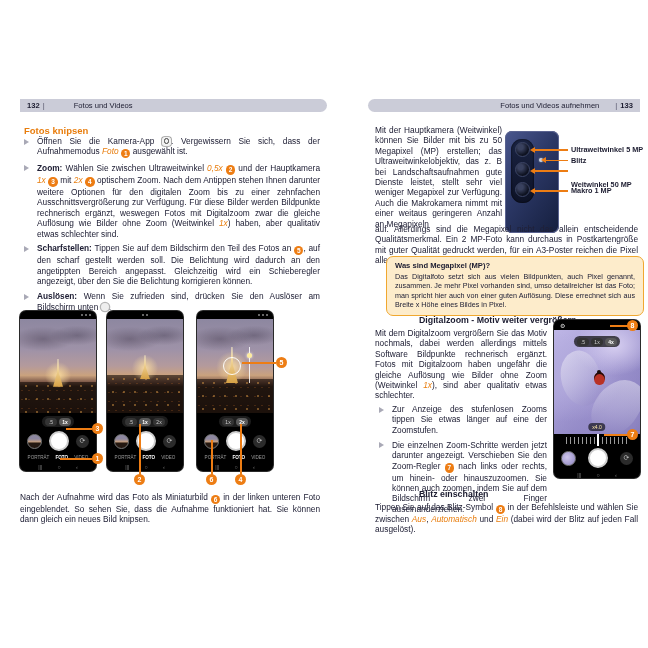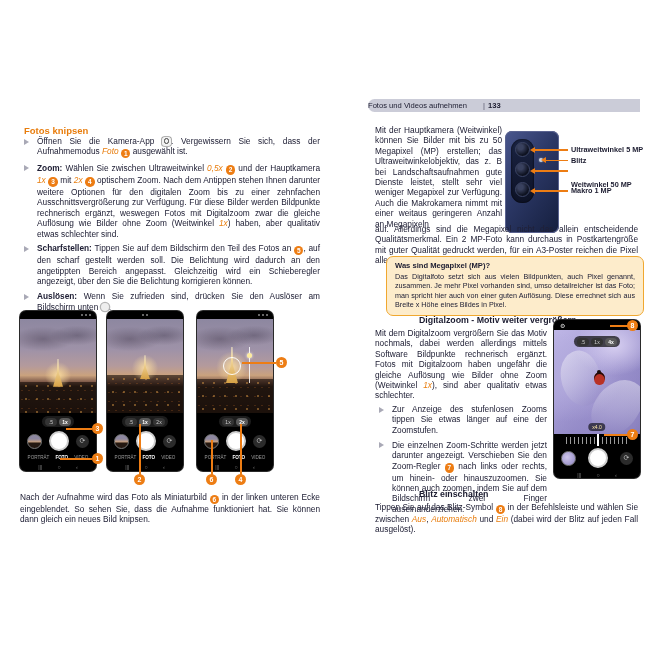--- a/index.html
+++ b/index.html
@@ -2,21 +2,21 @@
 <html><head>
 <meta charset="utf-8">
 <style>
   html,body{margin:0;padding:0;background:#fff;}
   .spread{position:relative;width:648px;height:648px;background:#ffffff;overflow:hidden;
           font-family:"Liberation Sans",sans-serif;color:#202036;}
   
   .pagehead{position:absolute;height:13px;background:#cbccd8;color:#1c1c30;
             font-size:7.6px;line-height:13px;white-space:nowrap;}
   .pagehead-left{left:20px;top:99px;width:300px;border-radius:0 7px 7px 0;padding-left:7px;}
-  .pagehead-right{left:368px;top:99px;width:265px;border-radius:7px 0 0 7px;text-align:left;padding-right:7px;}
+  .pagehead-right{left:368px;top:99px;width:265px;border-radius:7px 0 0 7px;text-align:right;padding-right:7px;}
   .ph-num{font-weight:bold;}
   .ph-sep{margin:0 3px;color:#55556a;}
   .gap-l{margin-left:26px;}
   .gap-r{margin-left:16px;}
   
   .orange-head{position:absolute;font-size:9.5px;font-weight:bold;color:#e87d0d;margin:4px;}
   .dark-head{position:absolute;font-size:8.8px;font-weight:bold;color:#1c1c30;margin:0;padding-left:44px;}
   .txt{font-size:8.3px;line-height:10.4px;text-align:justify;}
   .rb{font-weight:bold;}
   .roi{color:#e87d0d;font-style:italic;}
@@ -123,20 +123,23 @@
   .tickmark{position:absolute;left:50%;top:0;width:1.6px;height:12px;background:#fff;}
   
   .absblk{position:absolute;}
   .caption{position:absolute;left:20px;top:492px;width:300px;}
 </style>
 </head>
 <body>
 
 <div class="spread">
 
+  <div class="pagehead pagehead-left">
+    <span class="ph-num">132</span><span class="ph-sep">|</span><span class="gap-l">Fotos und Videos</span>
+  </div>
 
   <h2 class="orange-head" style="left:20px;top:121px;">Fotos knipsen</h2>
 
   <div class="bullets" style="left:20px;top:136px;width:300px;">
     <div class="bullet">
       <span class="b-arrow"></span>
       <div class="btext txt"><span class="rn">Öffnen Sie die Kamera-App </span><span class="inline-icon camera-app-icon"></span><span class="rn">. Vergewissern Sie sich, dass der Aufnahmemodus </span><span class="roi">Foto</span><span class="rn"> </span><span class="co-inline">1</span><span class="rn"> ausgewählt ist.</span></div>
     </div>
     <div class="bullet">
       <span class="b-arrow"></span>
@@ -263,21 +266,21 @@
   <div class="co" style="left:92px;top:453px;">1</div>
   <div class="co-line-v" style="left:139px;top:424px;height:51px;"></div>
   <div class="co" style="left:134px;top:474px;">2</div>
   <div class="co-line-v" style="left:211px;top:440px;height:35px;"></div>
   <div class="co" style="left:206px;top:474px;">6</div>
   <div class="co-line-v" style="left:240px;top:424px;height:51px;"></div>
   <div class="co" style="left:235px;top:474px;">4</div>
   <div class="co-line-h" style="left:242px;top:362px;width:34px;"></div>
   <div class="co" style="left:276px;top:357px;">5</div>
 
-  <p class="caption txt" style="margin:0;"><span class="rn">Nach der Aufnahme wird das Foto als Miniaturbild </span><span class="co-inline">6</span><span class="rn"> in der linken unteren Ecke eingeblendet. So sehen Sie, dass die Aufnahme funktioniert hat. Sie können dann gleich ein neues Bild knipsen.</span></p>
+  <p class="caption txt" style="margin:0;"><span class="rn">Nach der Aufnahme wird das Foto als Miniaturbild </span><span class="co-inline">6</span><span class="rn"> in der linken unteren Foto eingeblendet. So sehen Sie, dass die Aufnahme funktioniert hat. Sie können dann gleich ein neues Bild knipsen.</span></p>
 
   <div class="pagehead pagehead-right">
     <span>Fotos und Videos aufnehmen</span><span class="ph-sep gap-r">|</span><span class="ph-num">133</span>
   </div>
 
   <div class="absblk txt" style="left:375px;top:125px;width:127px;">Mit der Hauptkamera (Weitwinkel) können Sie Bilder mit bis zu 50 Megapixel (MP) erstellen; das Ultraweitwinkelobjektiv, das z. B bei Landschaftsaufnahmen gute Dienste leistet, stellt sehr viel weniger Megapixel zur Verfügung. Auch die Makrokamera nimmt mit einer weitaus geringeren Anzahl an Megapixeln</div>
 
   <div class="phoneback">
     <div class="cam-module">
       <div class="lens" style="top:3px;"></div>

